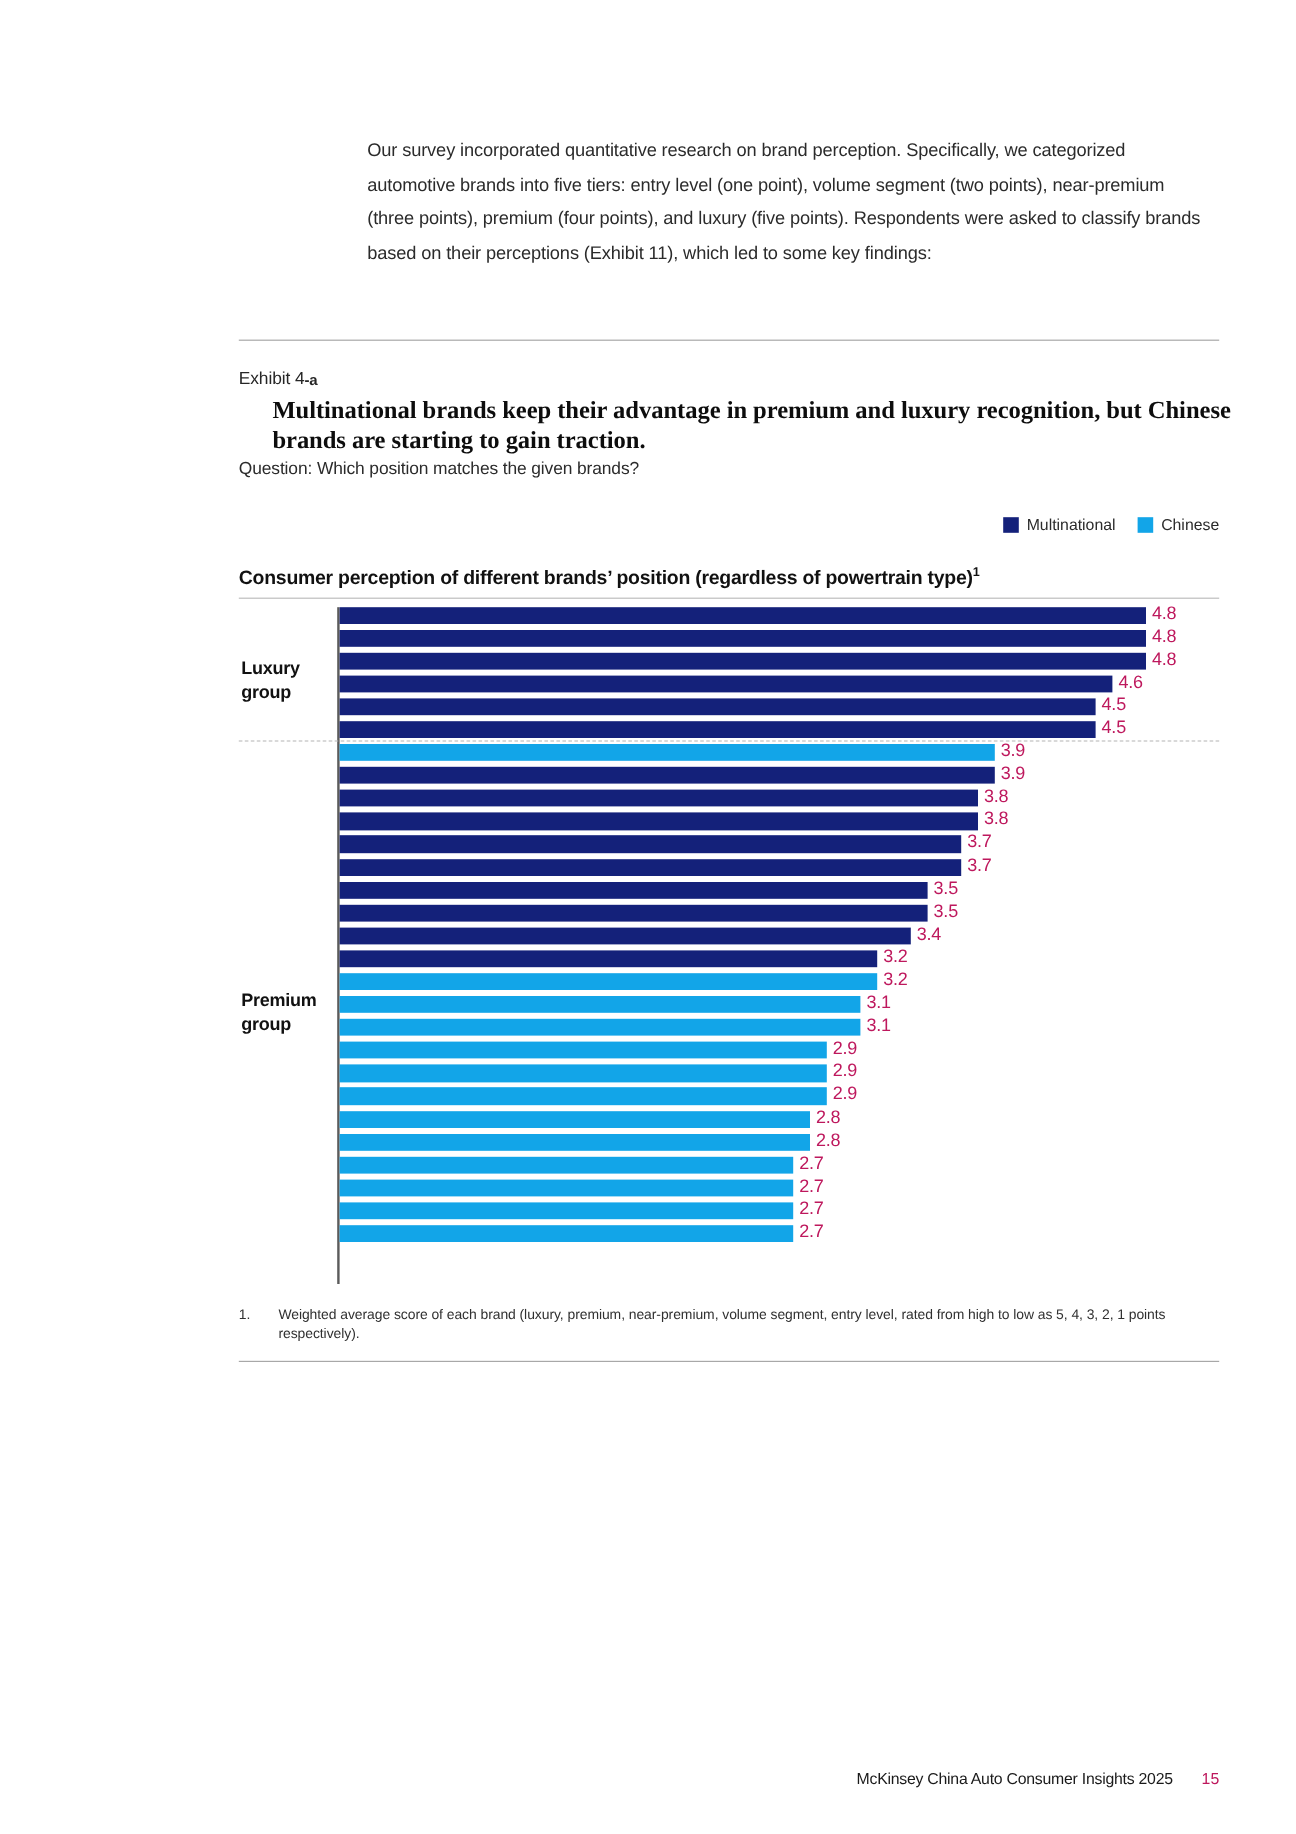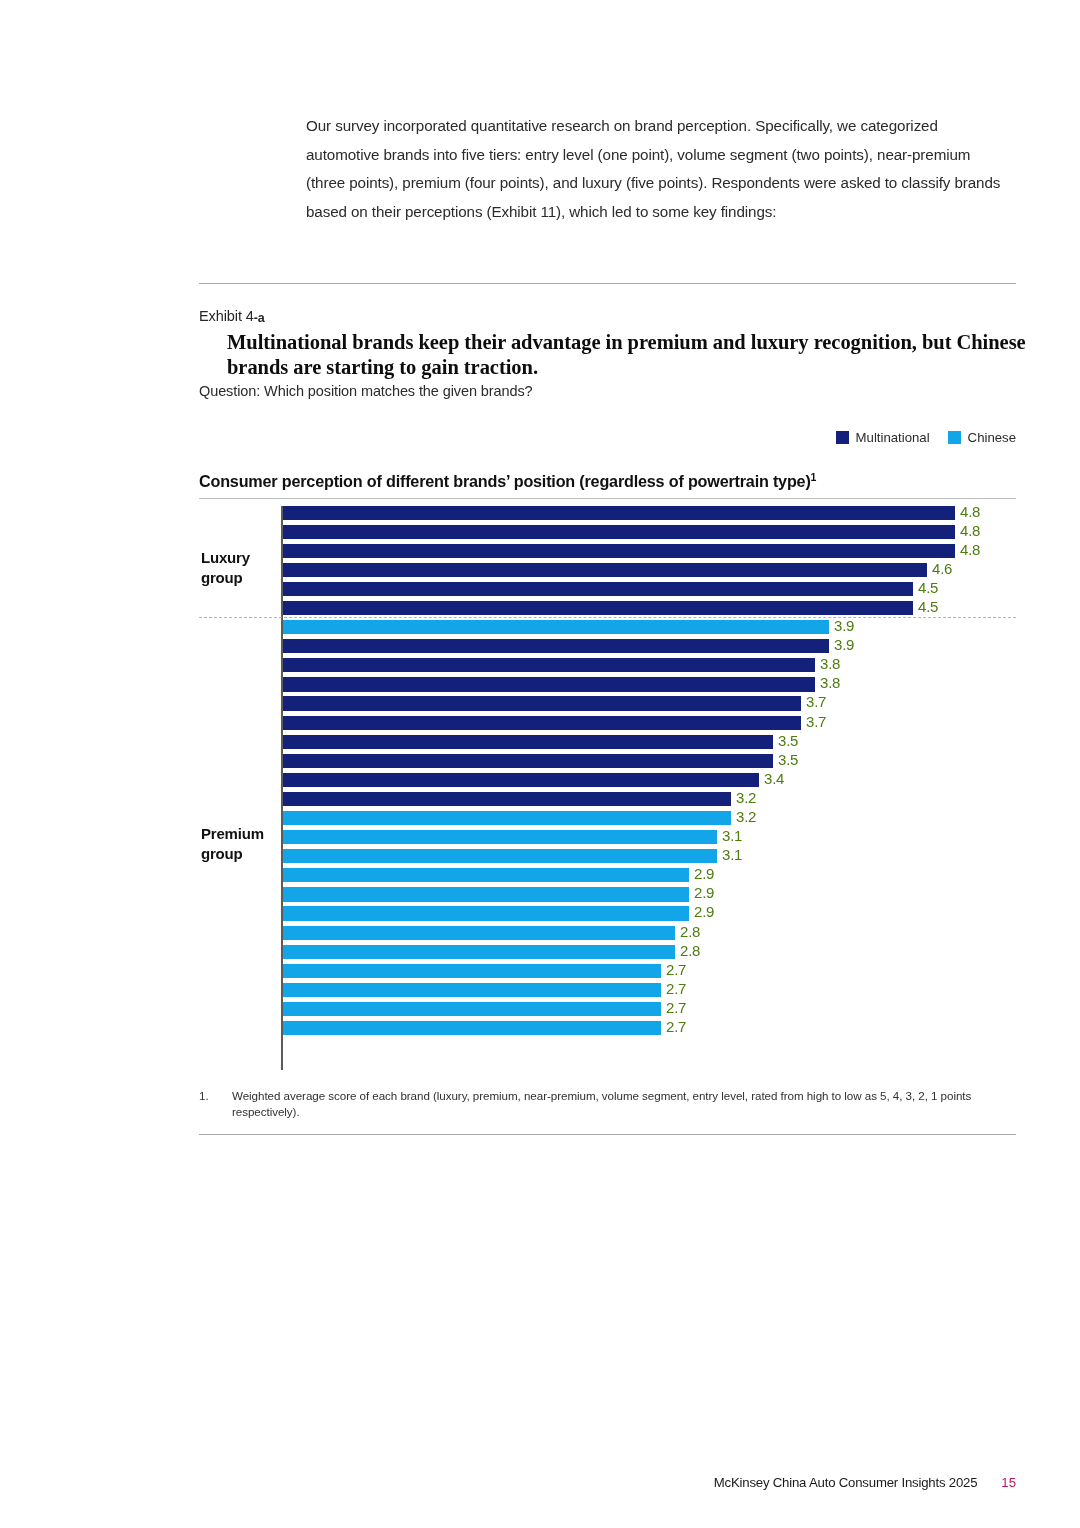--- a/index.html
+++ b/index.html
@@ -157,21 +157,21 @@
   .bar {
     position: absolute;
     left: 0;
     top: 2.5px;
     height: 14.2px;
   }
   .bar-val {
     position: absolute;
     top: -0.5px;
     font-size: 15px;
-    color: #4d7c0f;
+    color: #be185d;
     white-space: nowrap;
     letter-spacing: -0.2px;
   }
   .divider {
     position: absolute;
     left: -84px;
     width: 817px;
     height: 0;
     border-top: 1px dashed #b4b4b4;
   }

